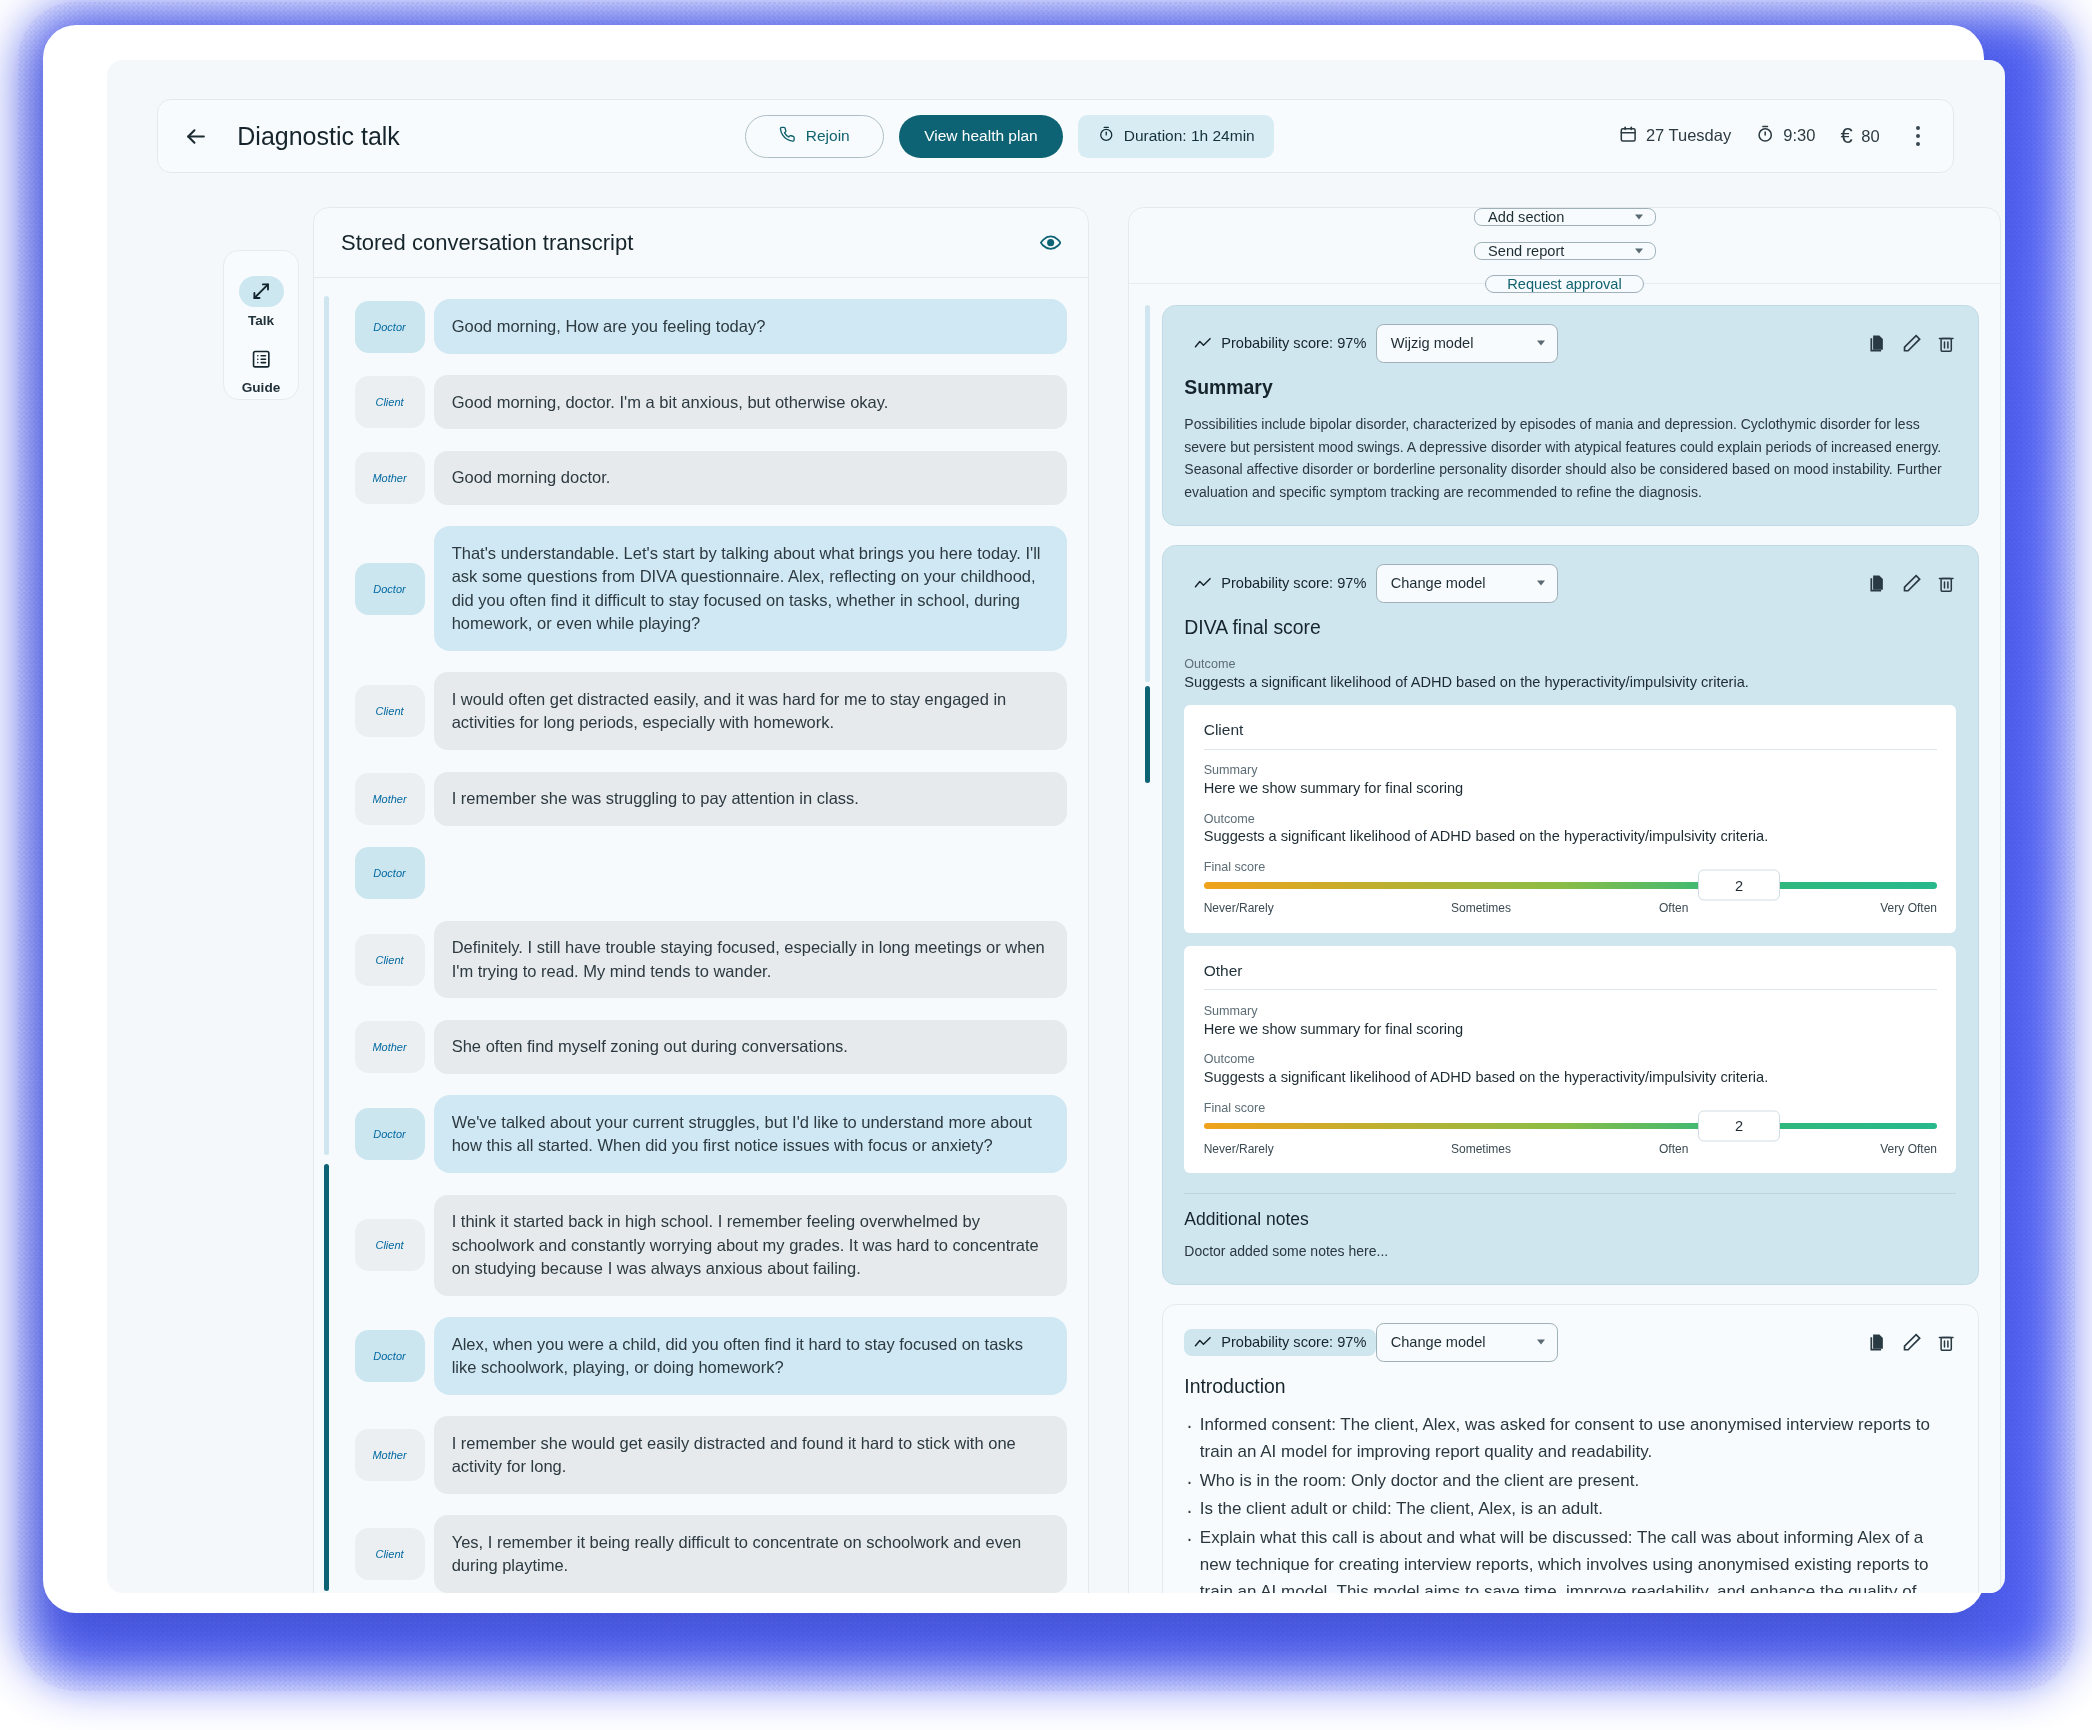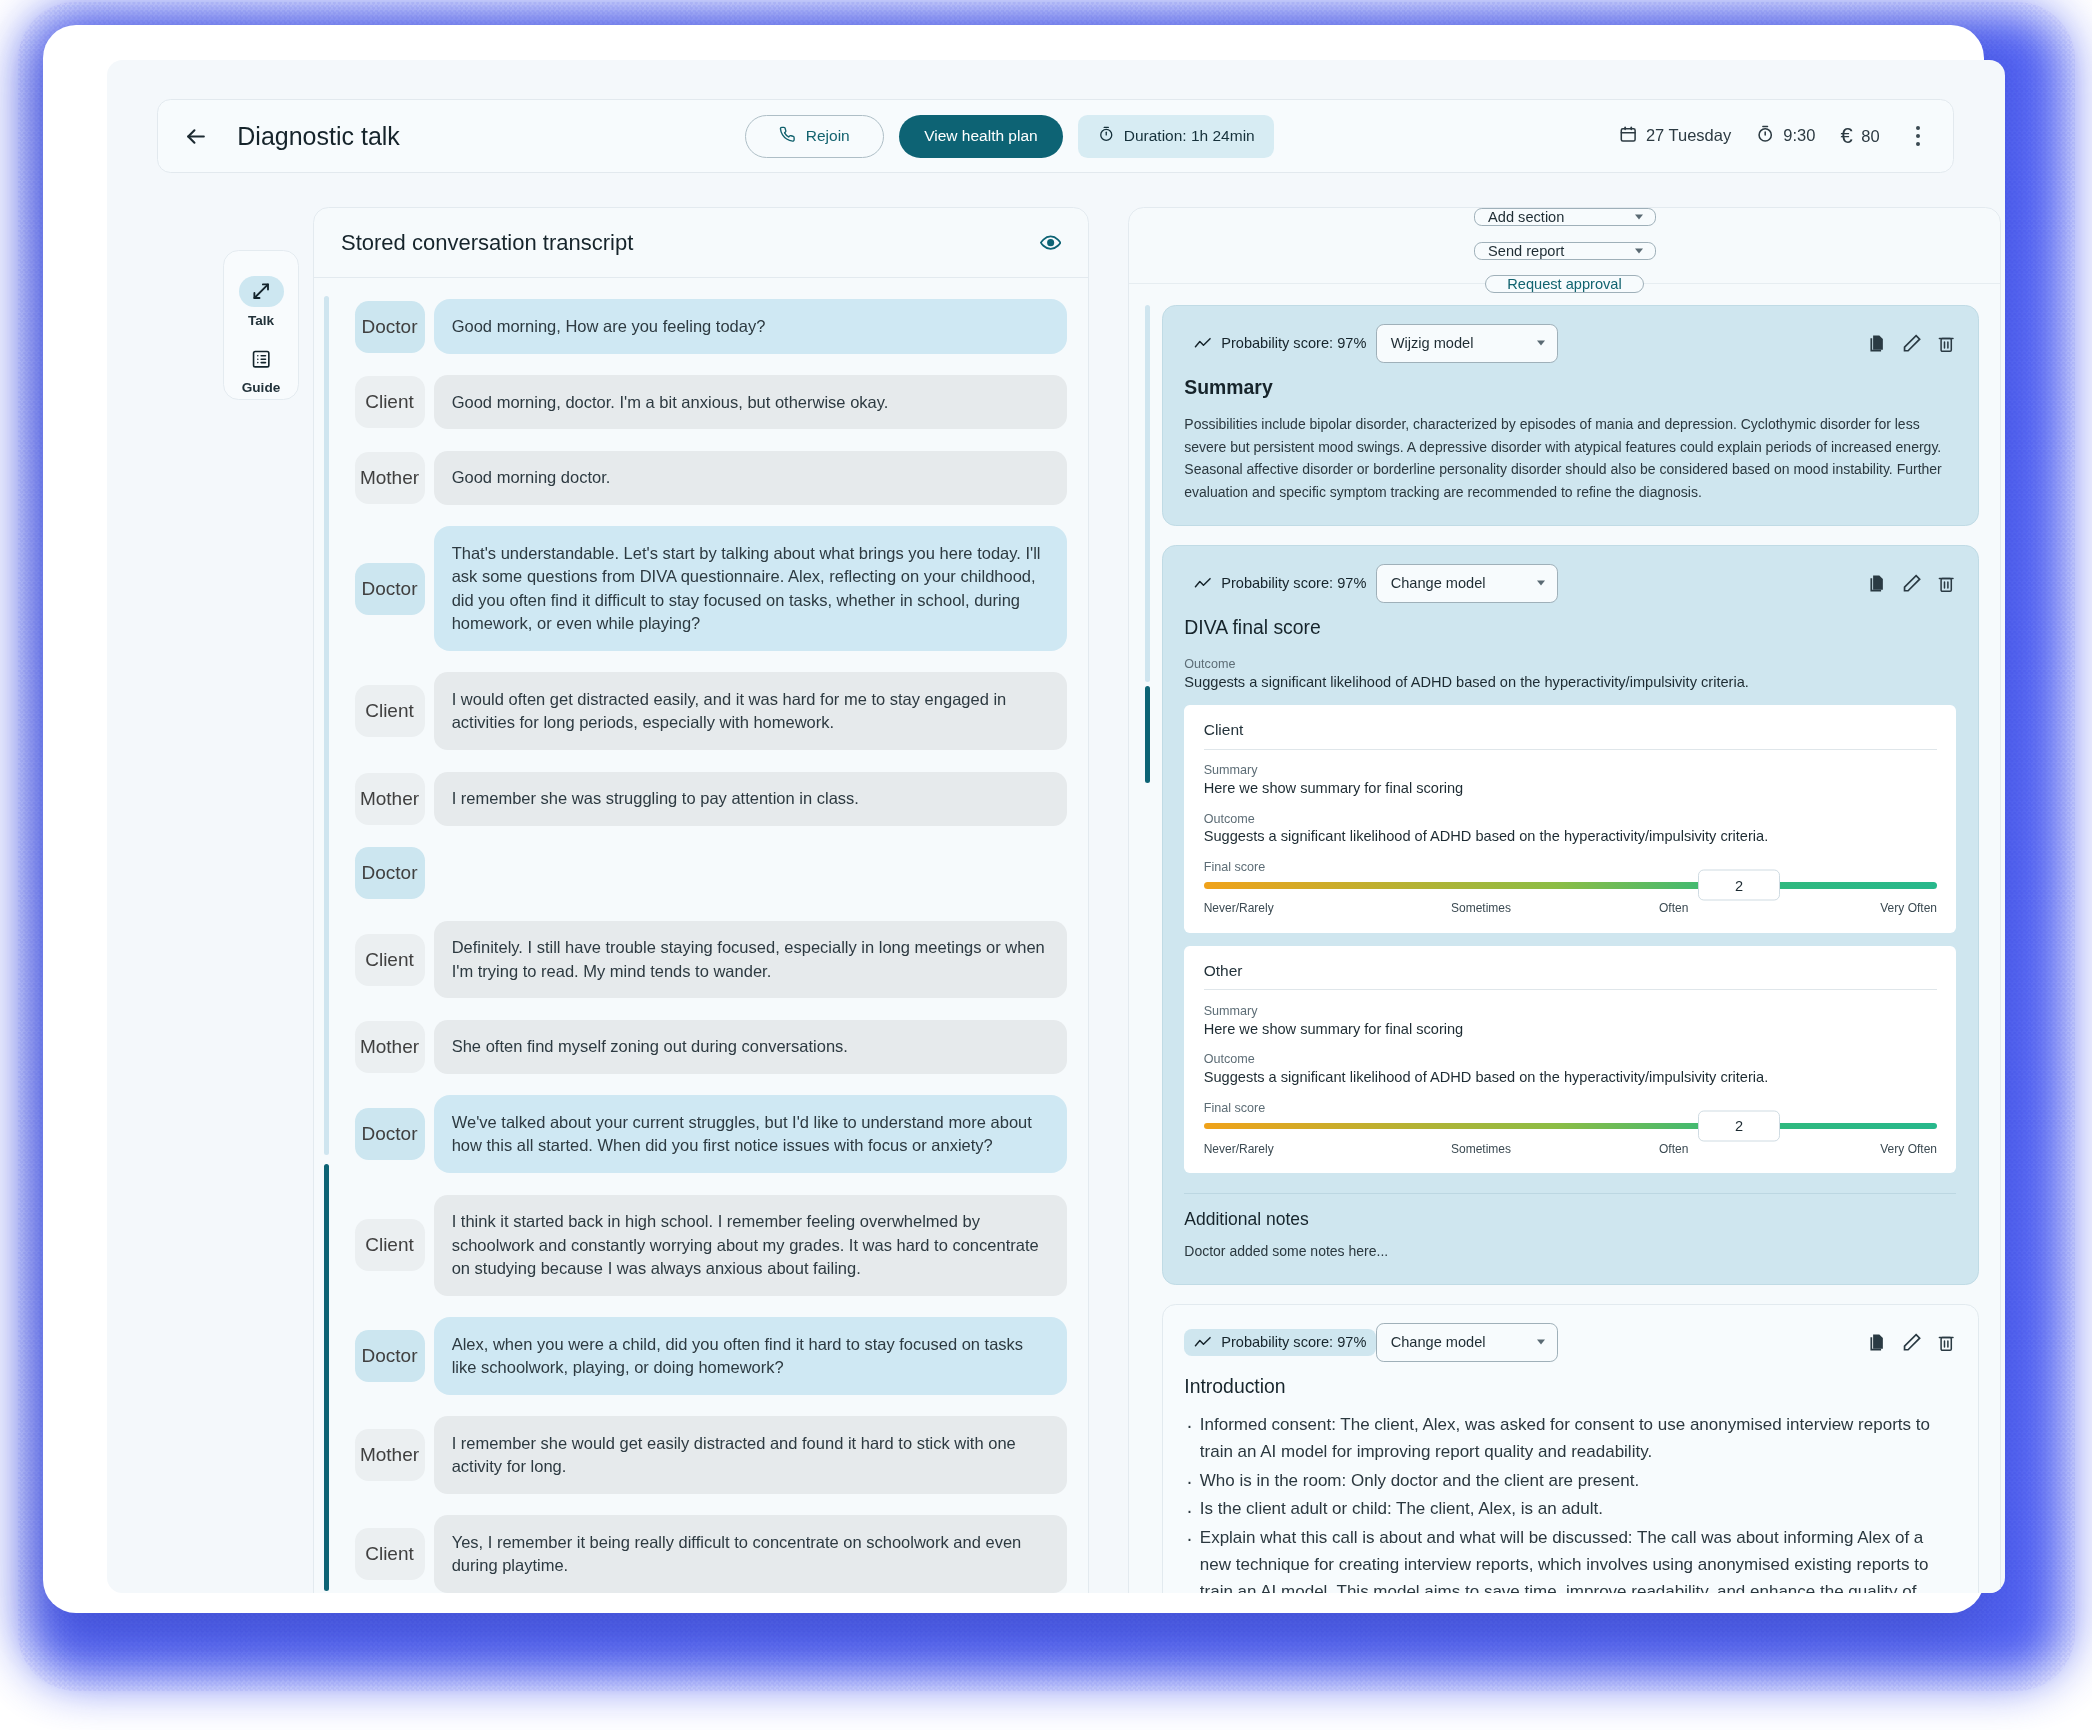--- a/index.html
+++ b/index.html
@@ -207,22 +207,23 @@
     gap: 9.7px;
     margin-bottom: 21.3px;
     padding-left: 15.5px;
   }
   .who {
     flex: 0 0 auto;
     width: 70px;
     min-height: 52px;
     border-radius: 13.6px;
     display: flex; align-items: center; justify-content: center;
-    font-size: 19px;
-    color: #404040;
+    font-size: 11px;
+    color: #0369a1;
+    font-style: italic;
   }
   .who.doctor { background: #cce6f0; }
   .who.client, .who.mother { background: #ebeff1; }
   .bubble {
     flex: 1;
     border-radius: 13.6px;
     padding: 15.5px 17.5px;
     font-size: 16.5px;
     line-height: 1.42;
     color: #2d3a41;

